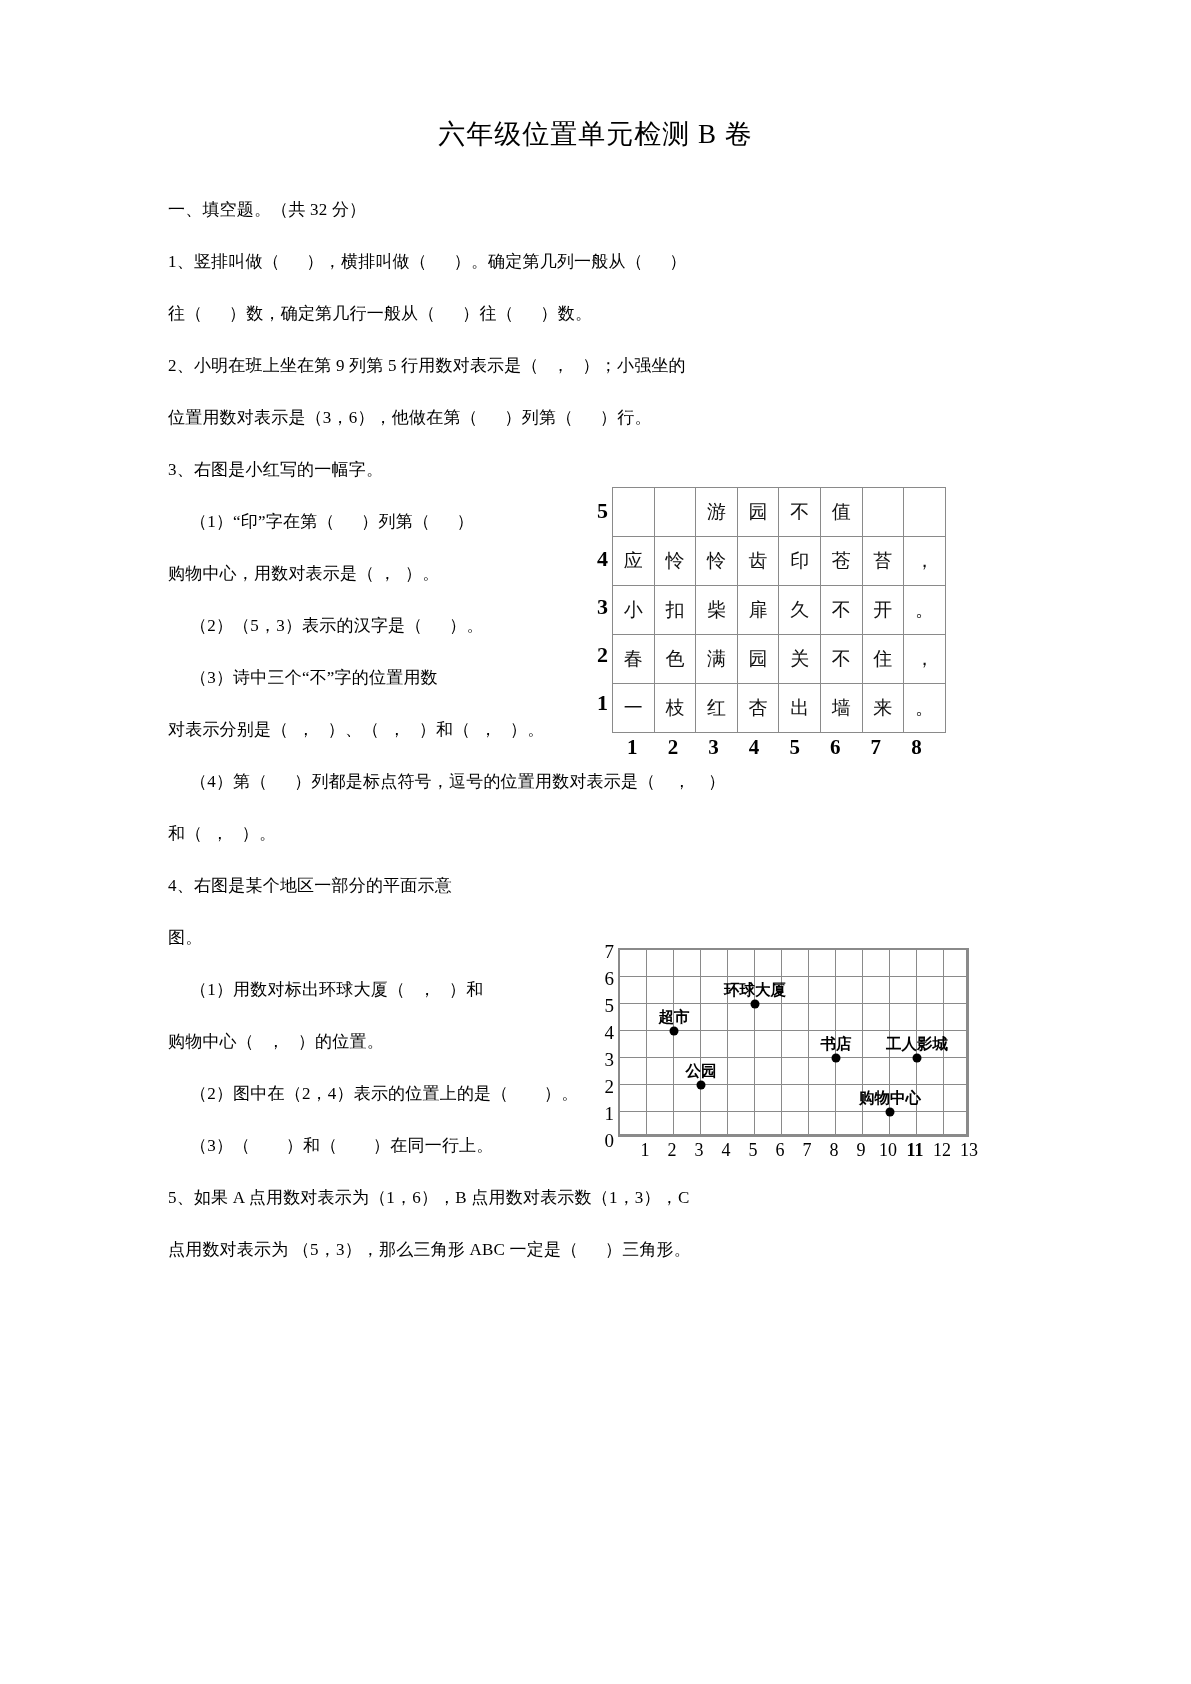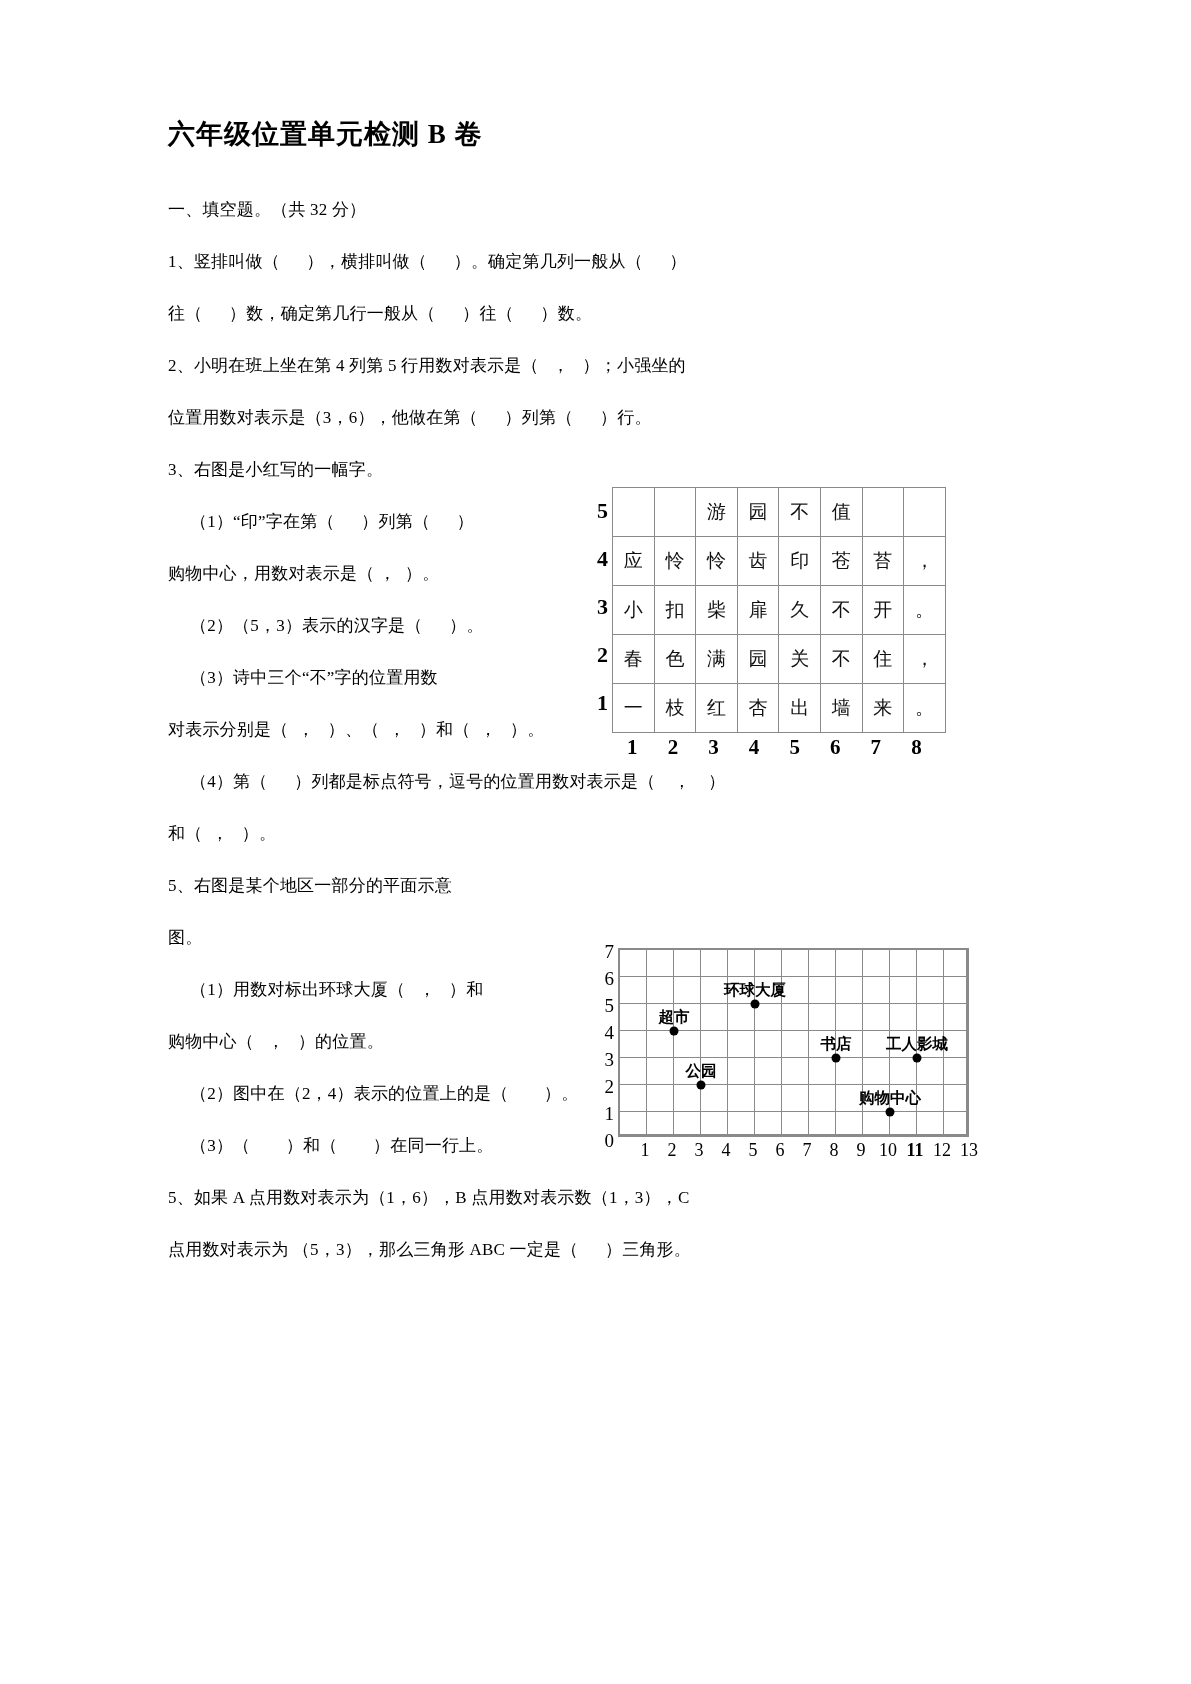--- a/index.html
+++ b/index.html
@@ -19,23 +19,23 @@
     background: #fff;
     overflow: hidden;
   }
   .content {
     position: absolute;
     left: 168px;
     top: 118px;
     width: 855px;
   }
   .doc-title {
-    text-align: left;
+    text-align: center;
     font-size: 27px;
-    font-weight: bold;
+    font-weight: normal;
     letter-spacing: 1px;
     margin: 0 0 34px 0;
     line-height: 1.2;
   }
   .para {
     font-size: 17px;
     line-height: 52px;
     margin: 0;
     white-space: pre-wrap;
     letter-spacing: 0.2px;
@@ -166,33 +166,33 @@
 
   <div class="content">
 
     <h1 class="doc-title">六年级位置单元检测 B 卷</h1>
 
     <p class="para">一、填空题。（共 32 分）</p>
 
     <p class="para">1、竖排叫做（      ），横排叫做（      ）。确定第几列一般从（      ）</p>
     <p class="para">往（      ）数，确定第几行一般从（      ）往（      ）数。</p>
 
-    <p class="para">2、小明在班上坐在第 4 列第 5 行用数对表示是（   ，   ）；小强坐的</p>
+    <p class="para">2、小明在班上坐在第 9 列第 5 行用数对表示是（   ，   ）；小强坐的</p>
     <p class="para">位置用数对表示是（3，6），他做在第（      ）列第（      ）行。</p>
 
     <p class="para">3、右图是小红写的一幅字。</p>
     <p class="para indent">（1）“印”字在第（      ）列第（      ）</p>
     <p class="para">购物中心，用数对表示是（ ，  ）。</p>
     <p class="para indent">（2）（5，3）表示的汉字是（      ）。</p>
     <p class="para indent">（3）诗中三个“不”字的位置用数</p>
     <p class="para">对表示分别是（  ，   ）、（  ，   ）和（  ，   ）。</p>
     <p class="para indent">（4）第（      ）列都是标点符号，逗号的位置用数对表示是（    ，    ）</p>
     <p class="para">和（  ，   ）。</p>
 
-    <p class="para">5、右图是某个地区一部分的平面示意</p>
+    <p class="para">4、右图是某个地区一部分的平面示意</p>
     <p class="para">图。</p>
     <p class="para indent">（1）用数对标出环球大厦（   ，   ）和</p>
     <p class="para">购物中心（   ，   ）的位置。</p>
     <p class="para indent">（2）图中在（2，4）表示的位置上的是（        ）。</p>
     <p class="para indent">（3）（        ）和（        ）在同一行上。</p>
 
     <p class="para">5、如果 A 点用数对表示为（1，6），B 点用数对表示数（1，3），C</p>
     <p class="para">点用数对表示为 （5，3），那么三角形 ABC 一定是（      ）三角形。</p>
 
   </div>

